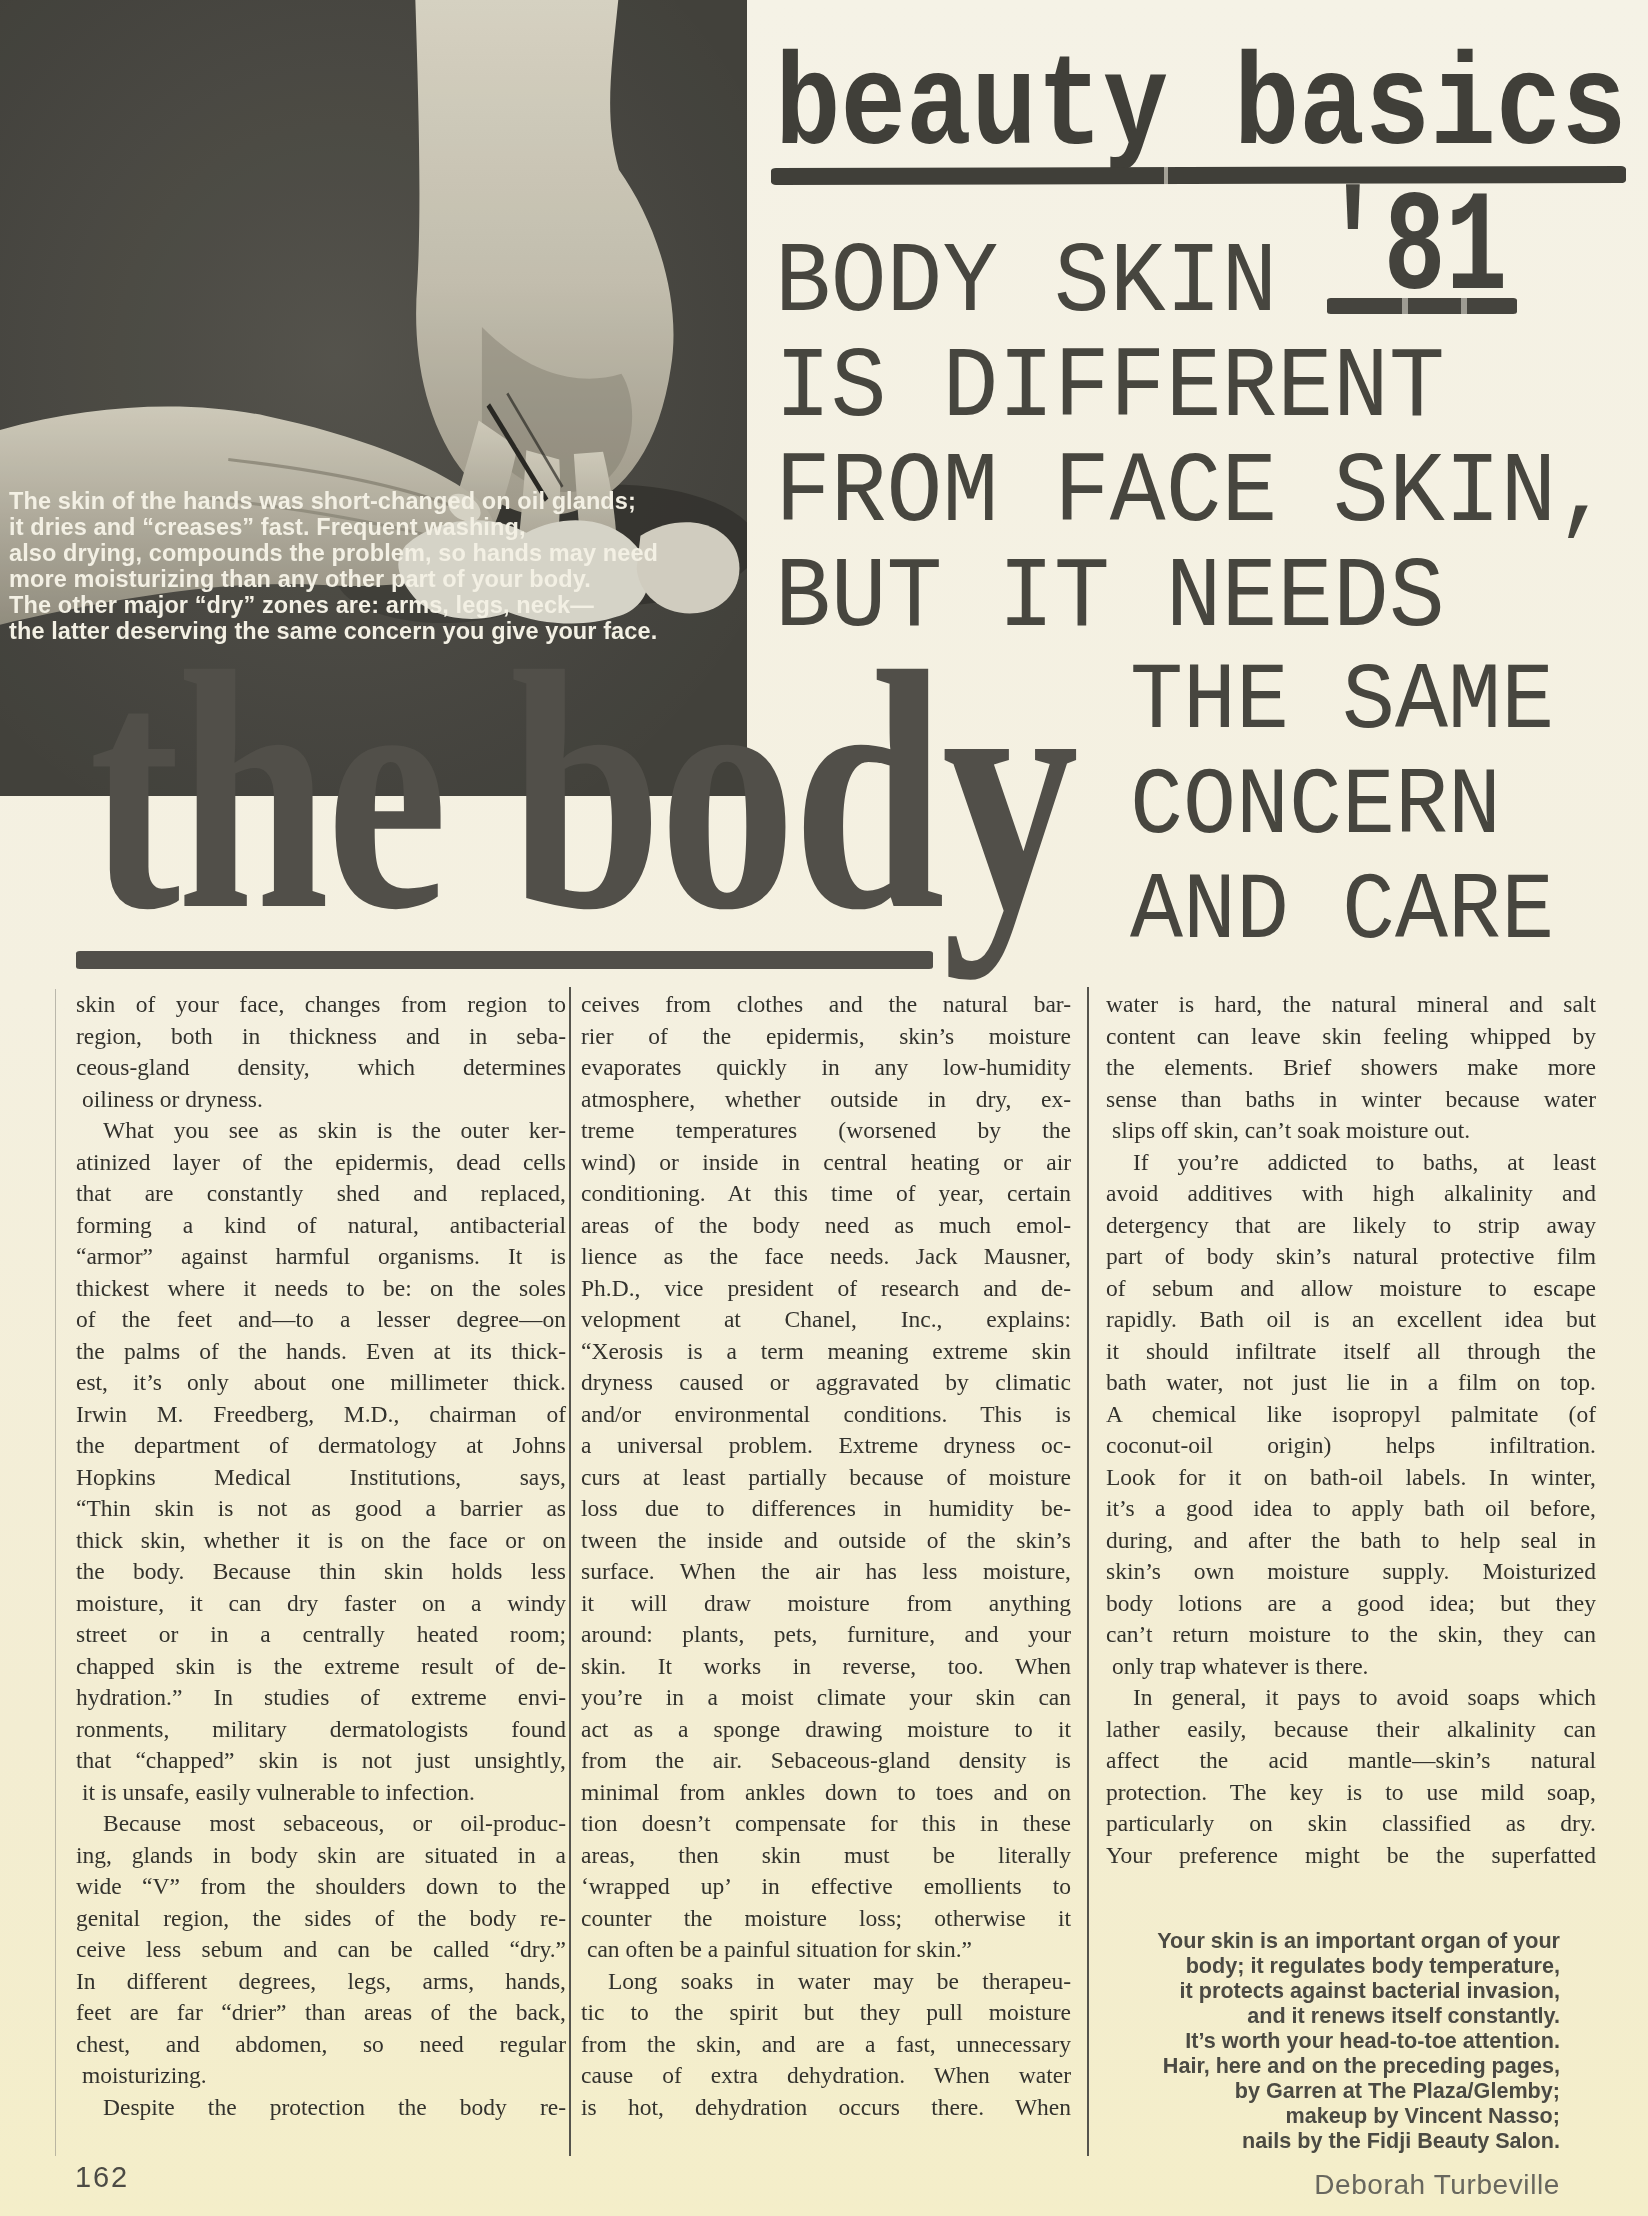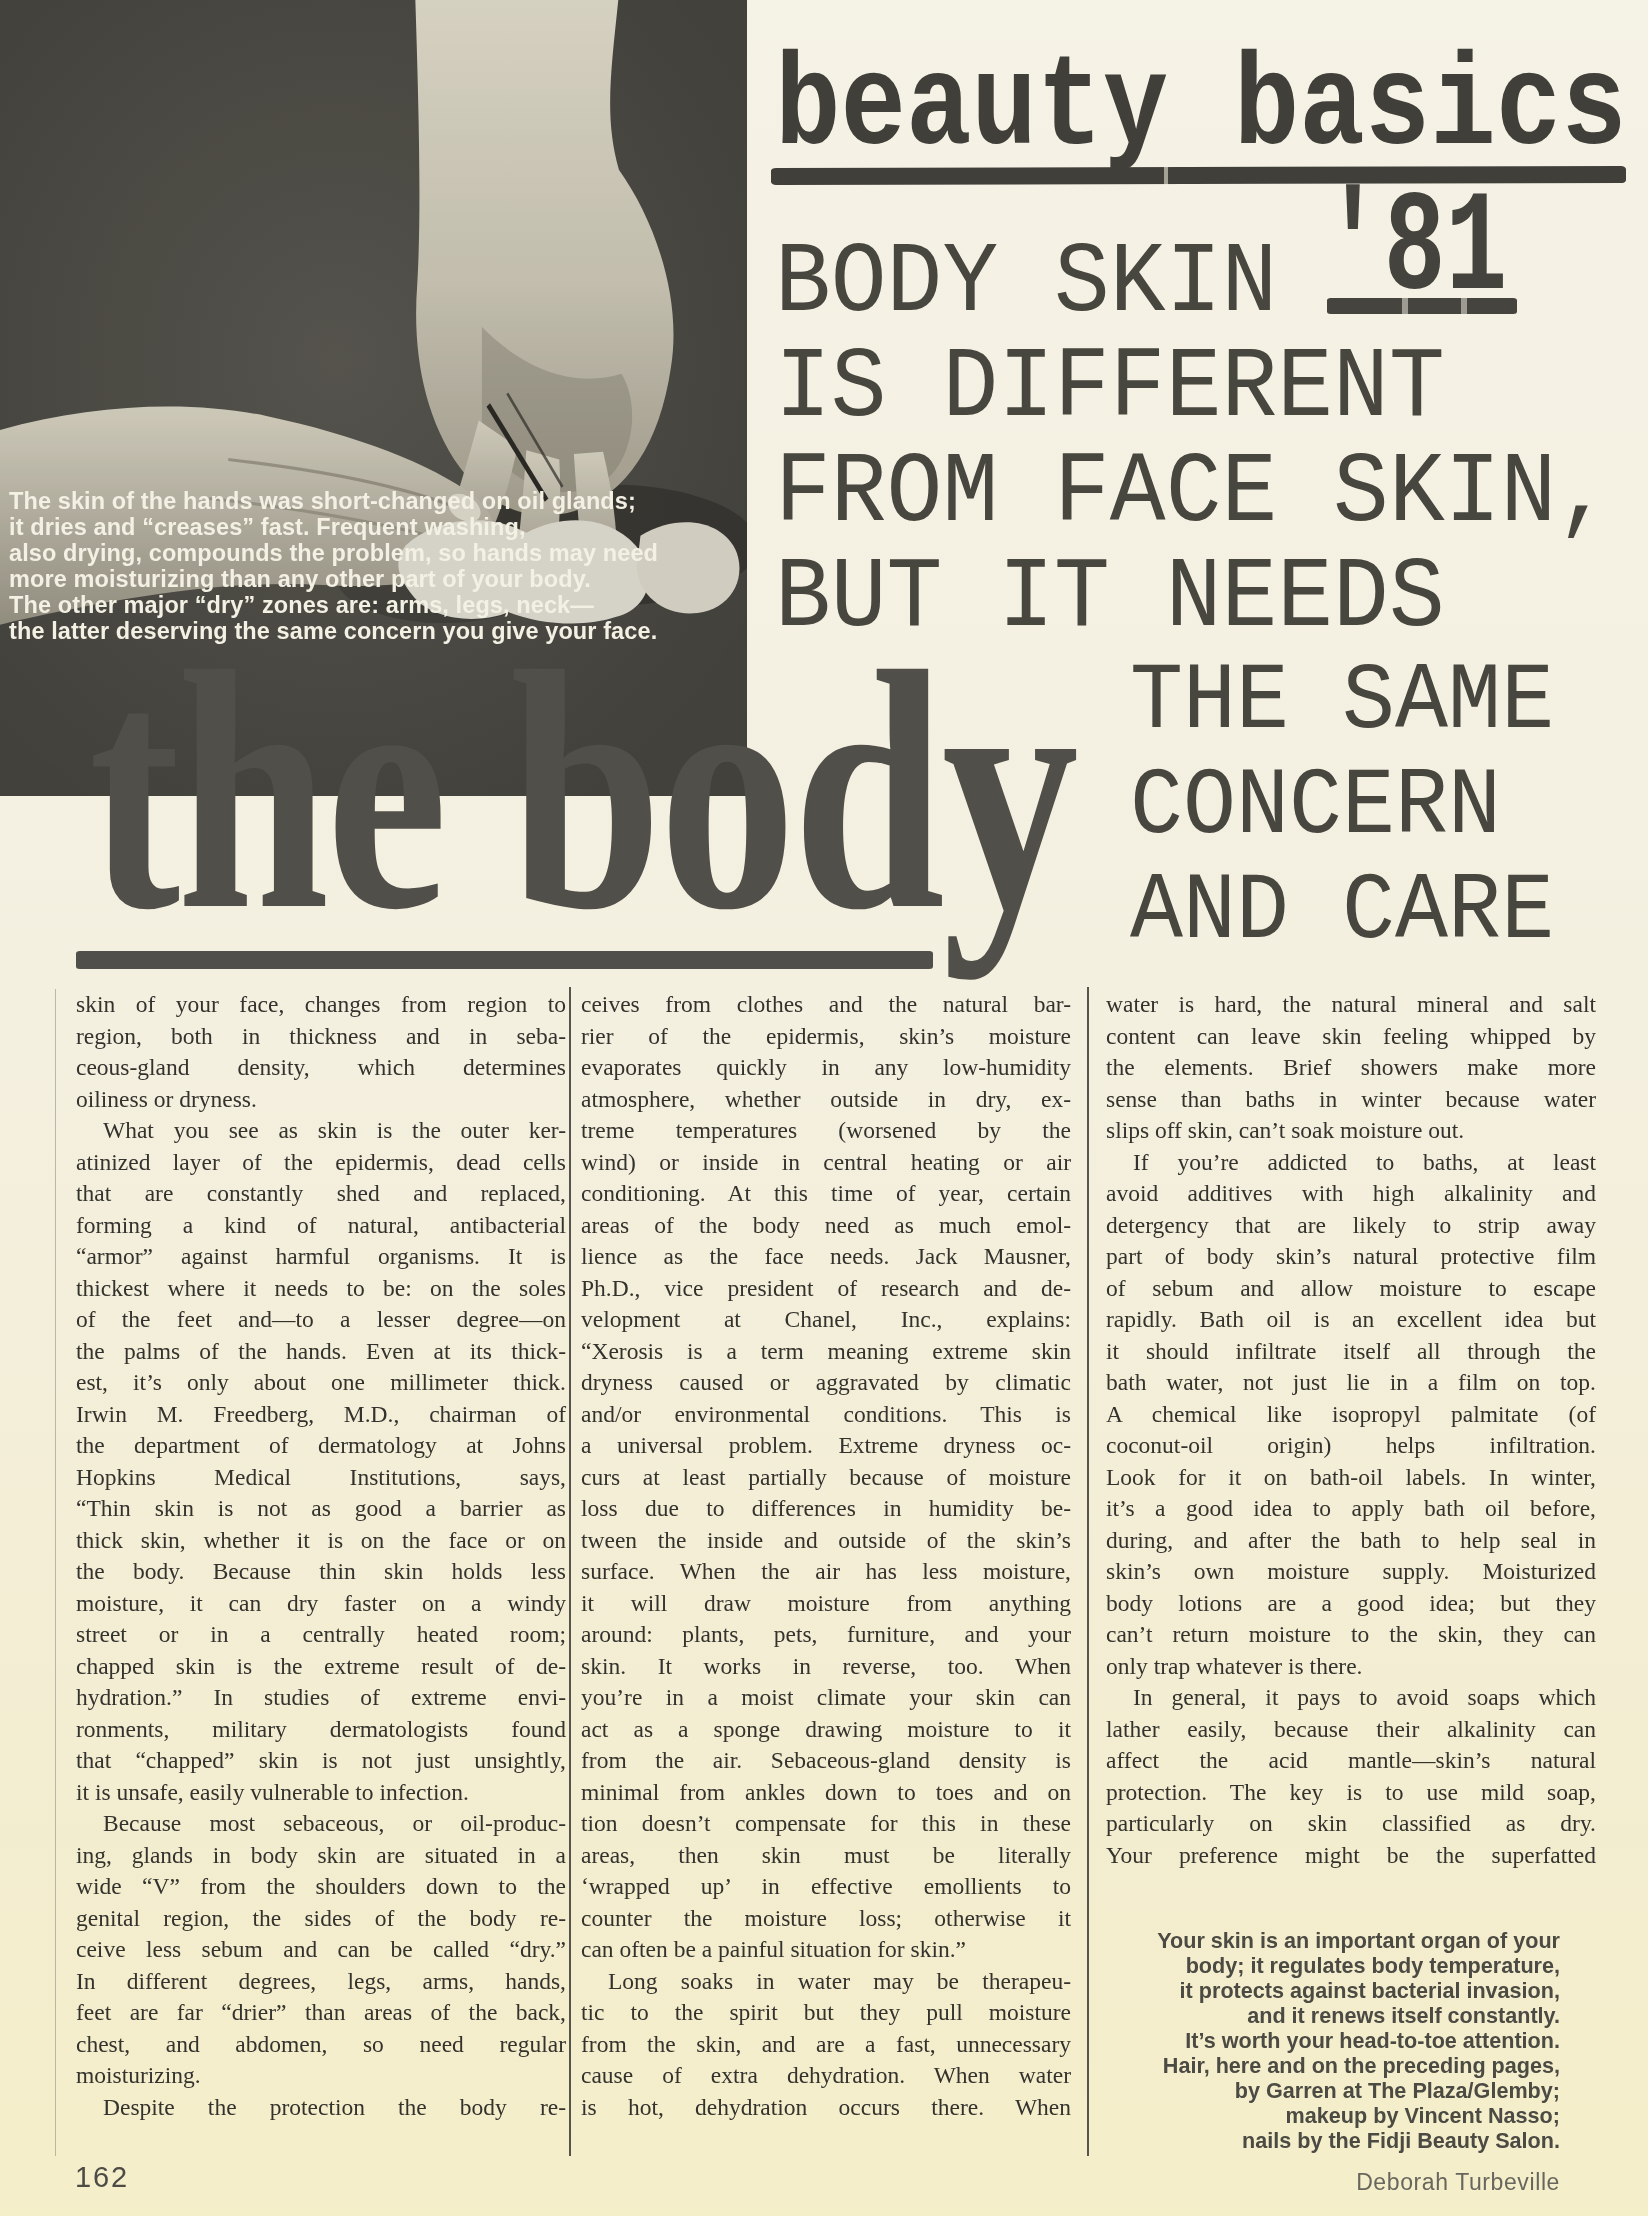--- a/index.html
+++ b/index.html
@@ -40,37 +40,37 @@
 
   
   .headline{left:89px;top:620px;font-family:"Liberation Serif",serif;font-weight:bold;
     font-size:342px;line-height:342px;color:#514f49;letter-spacing:-3.8px;
     transform:scaleX(.8);transform-origin:left top;white-space:pre;}
   .headline-rule{left:76px;top:951px;width:857px;height:18px;background:#514f49;border-radius:3.8px/2.5px;}
 
   
   .article-col{top:989px;width:490px;font-size:23.5px;line-height:31.5px;color:#33322d;}
   .article-col .tline{text-align:justify;text-align-last:justify;}
-  .article-col .tline.pend{text-align-last:left;}
+  .article-col .tline.pend{text-align-last:left;margin-left:6px;}
   .article-col .tline.indent{text-indent:27px;}
   .col-1{left:76px;} .col-2{left:581px;} .col-3{left:1106px;}
   .col-divider{top:987px;width:1.9px;height:1169px;background:#55544d;}
   .divider-a{left:569px;} .divider-b{left:1087px;}
   .page-edge-line{left:55px;top:989px;width:1.3px;height:1167px;background:#8a897f;opacity:.55;}
 
   
   .endnote{left:1106px;top:1928px;width:454px;font-family:"Liberation Sans",sans-serif;
     font-weight:bold;font-size:21.6px;line-height:25px;color:#4b4a43;}
   .endnote .tline{text-align:right;text-align-last:right;}
 
   
   .page-number{left:75px;top:2161px;font-family:"Liberation Sans",sans-serif;
     font-size:29px;color:#4c4b45;letter-spacing:1.9px;}
   .credit{left:1106px;top:2169px;width:454px;text-align:right;
-    font-family:"Liberation Sans",sans-serif;font-size:23px;color:#68675e;letter-spacing:0.6px;}
+    font-family:"Liberation Sans",sans-serif;font-size:28px;color:#68675e;letter-spacing:0.6px;}
 </style>
 </head>
 <body>
 
 <div class="abs photo">
   <svg viewBox="0 0 1178 1022" preserveAspectRatio="none">
     <defs>
       <linearGradient id="gArm" x1="0" y1="0" x2="0" y2="1">
         <stop offset="0" stop-color="#efead8"></stop>
           <stop offset=".55" stop-color="#d9d4c2"></stop>

